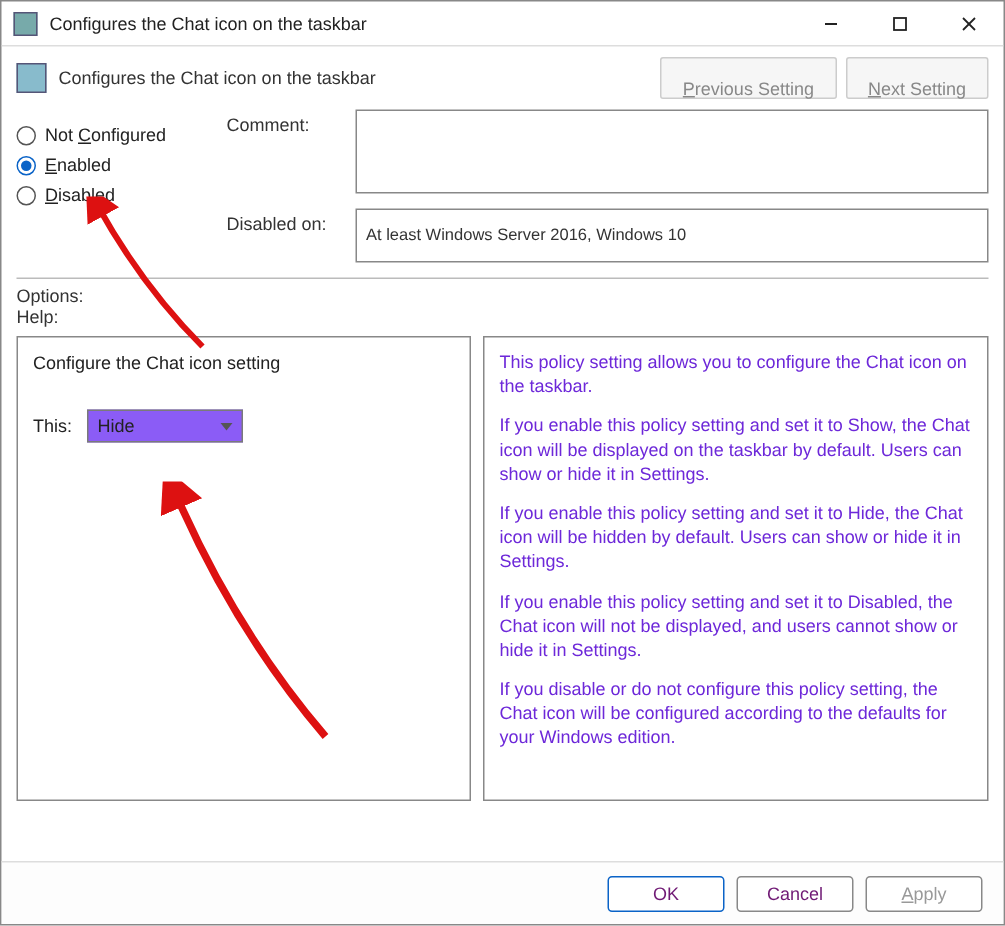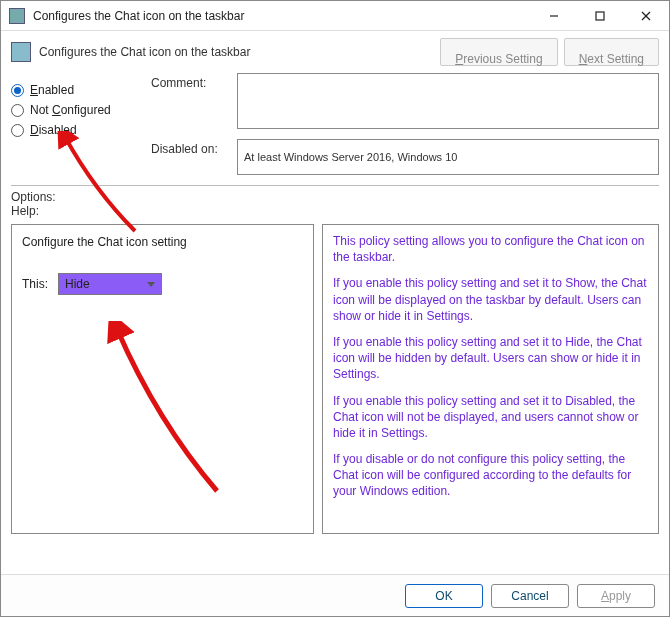--- a/index.html
+++ b/index.html
@@ -32,21 +32,21 @@
   .ophdr .hlabel { flex:1; font-size:12px; color:#333; }
   .lower { display:flex; margin:0 10px; height:310px; }
   .opt-panel { width:303px; border:1px solid #888; padding:10px; font-size:12px; color:#222; margin-right:8px; }
   .opt-title { margin-bottom:24px; }
   .opt-state { display:flex; align-items:center; gap:10px; }
   .select { width:104px; height:22px; border:1px solid #7a7a7a; display:flex; align-items:center; justify-content:space-between; padding:0 6px 0 6px; font-size:12px; background:#8b5cf6; }
   .select .chev { width:0; height:0; border-left:4px solid transparent; border-right:4px solid transparent; border-top:5px solid #555; }
   .help-panel { flex:1; border:1px solid #888; padding:8px 10px; font-size:12px; color:#6d28d9; line-height:1.35; overflow:hidden; }
   .help-panel p { margin-bottom:10px; }
   .footer { position:absolute; bottom:0; left:0; right:0; height:42px; display:flex; justify-content:flex-end; align-items:center; padding:0 14px; gap:8px; border-top:1px solid #ddd; background:#fdfdfd; }
-  .btn { width:78px; height:24px; border:1px solid #888; border-radius:3px; background:#fff; font-size:12px; color:#0c4a6e; display:flex; align-items:center; justify-content:center; }
+  .btn { width:78px; height:24px; border:1px solid #888; border-radius:3px; background:#fff; font-size:12px; color:#701a75; display:flex; align-items:center; justify-content:center; }
   .btn.primary { border:1px solid #0a63c7; }
   .btn.disabled { color:#999; }
   .btn .u { text-decoration:underline; }
   .arrow1 { position:absolute; left:54px; top:130px; pointer-events:none; }
   .arrow2 { position:absolute; left:106px; top:320px; pointer-events:none; }
 </style>
 </head>
 <body>
 
 <div class="titlebar">
@@ -72,27 +72,27 @@
 
 <div class="header">
   <span class="hicon"></span>
   <span class="htitle">Configures the Chat icon on the taskbar</span>
   <button class="navbtn"><span class="u">P</span>revious Setting</button>
   <button class="navbtn"><span class="u">N</span>ext Setting</button>
 </div>
 
 <div class="upper">
   <div class="radios">
+    <div class="radio-row">
+      <span class="r"></span>
+      <span>Not <span class="u">C</span>onfigured</span>
+    </div>
     <div class="radio-row sel">
       <span class="r"></span>
       <span><span class="u">E</span>nabled</span>
-    </div>
-    <div class="radio-row">
-      <span class="r"></span>
-      <span>Not <span class="u">C</span>onfigured</span>
     </div>
     <div class="radio-row">
       <span class="r"></span>
       <span><span class="u">D</span>isabled</span>
     </div>
   </div>
   <div class="field-col">
     <div class="field-row">
       <div class="field-label">Comment:</div>
       <div class="field-box"></div>

